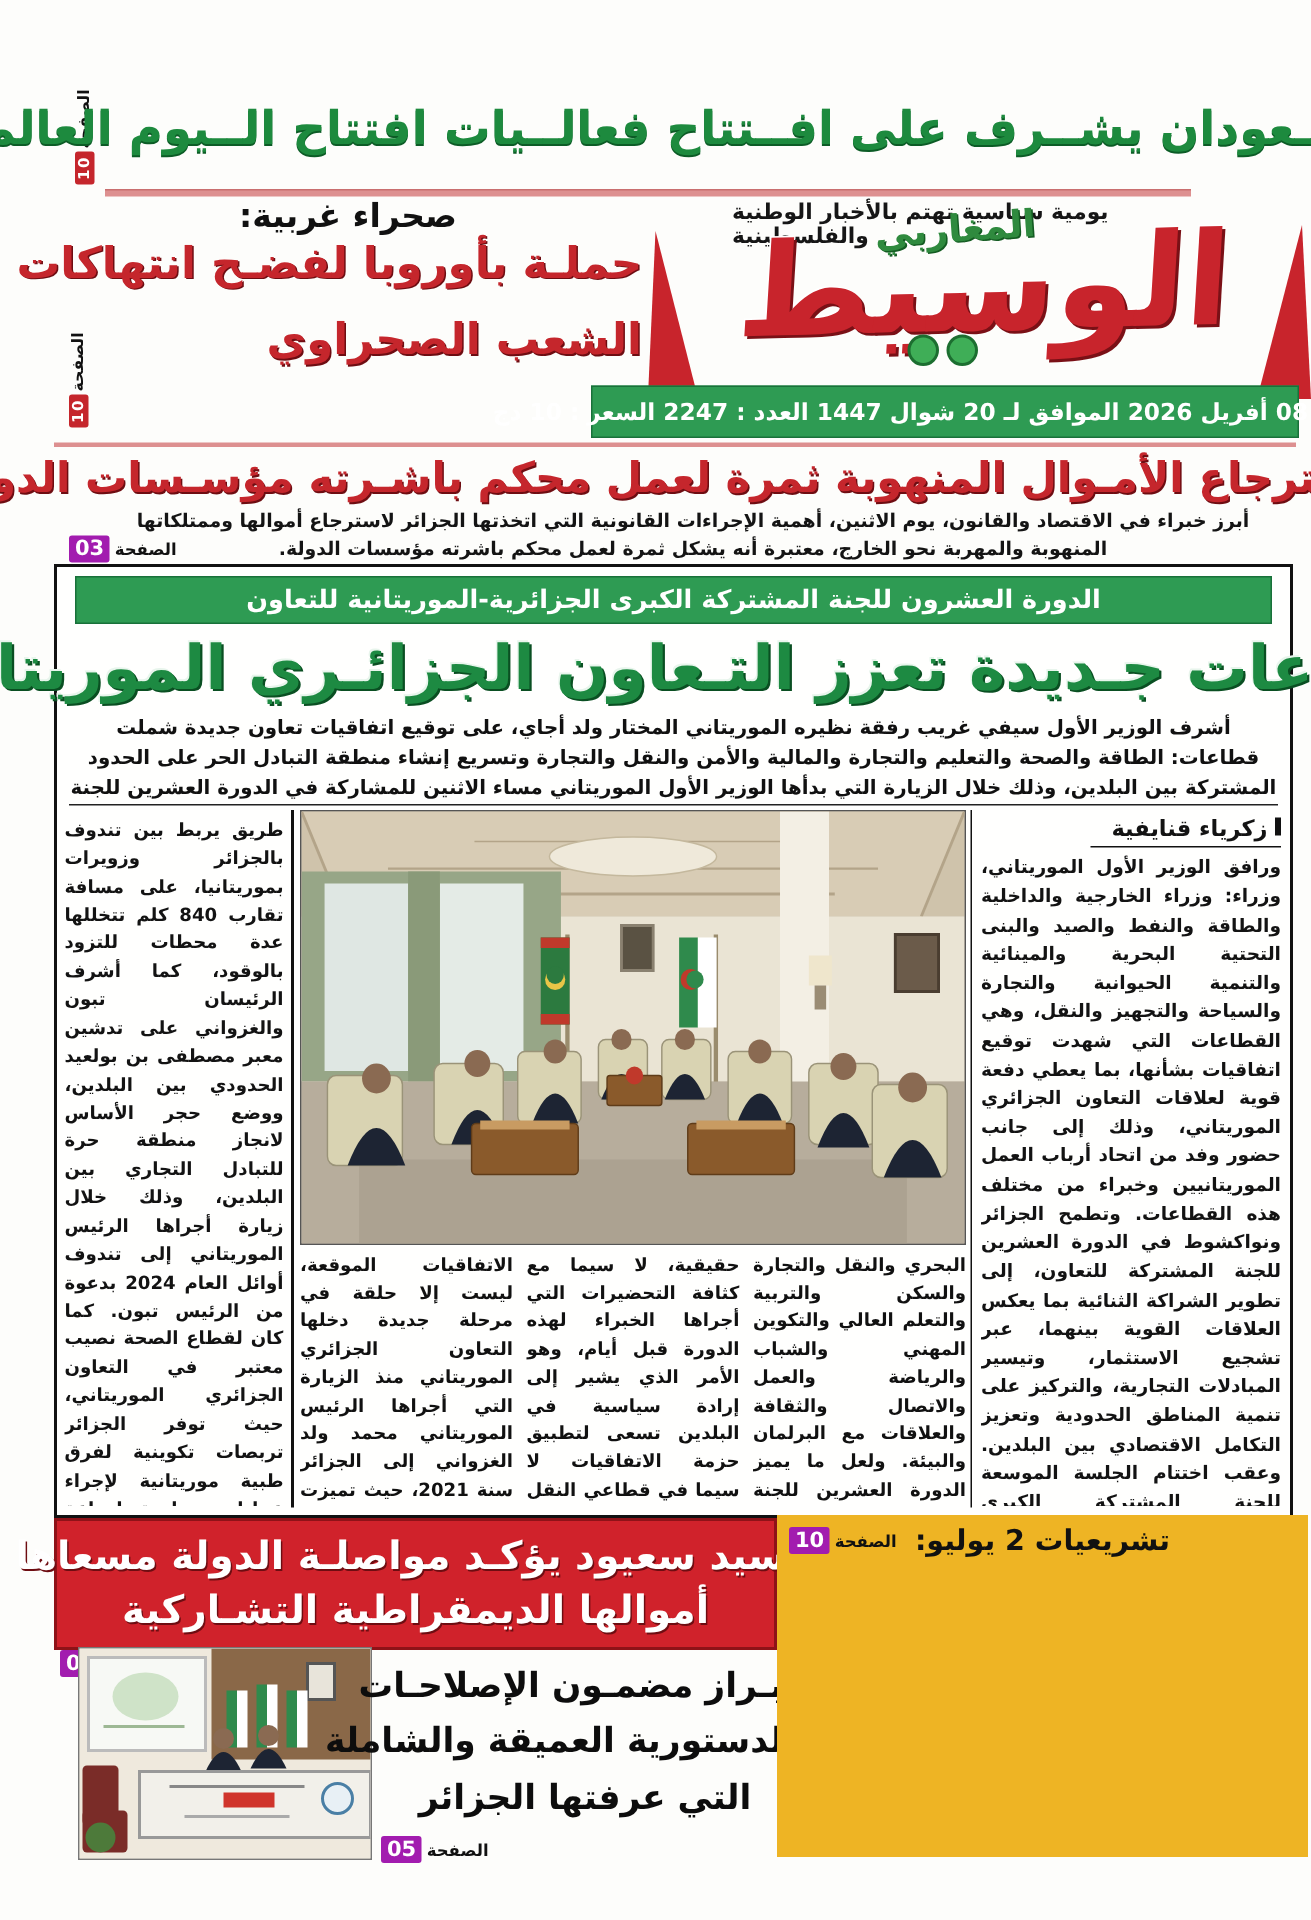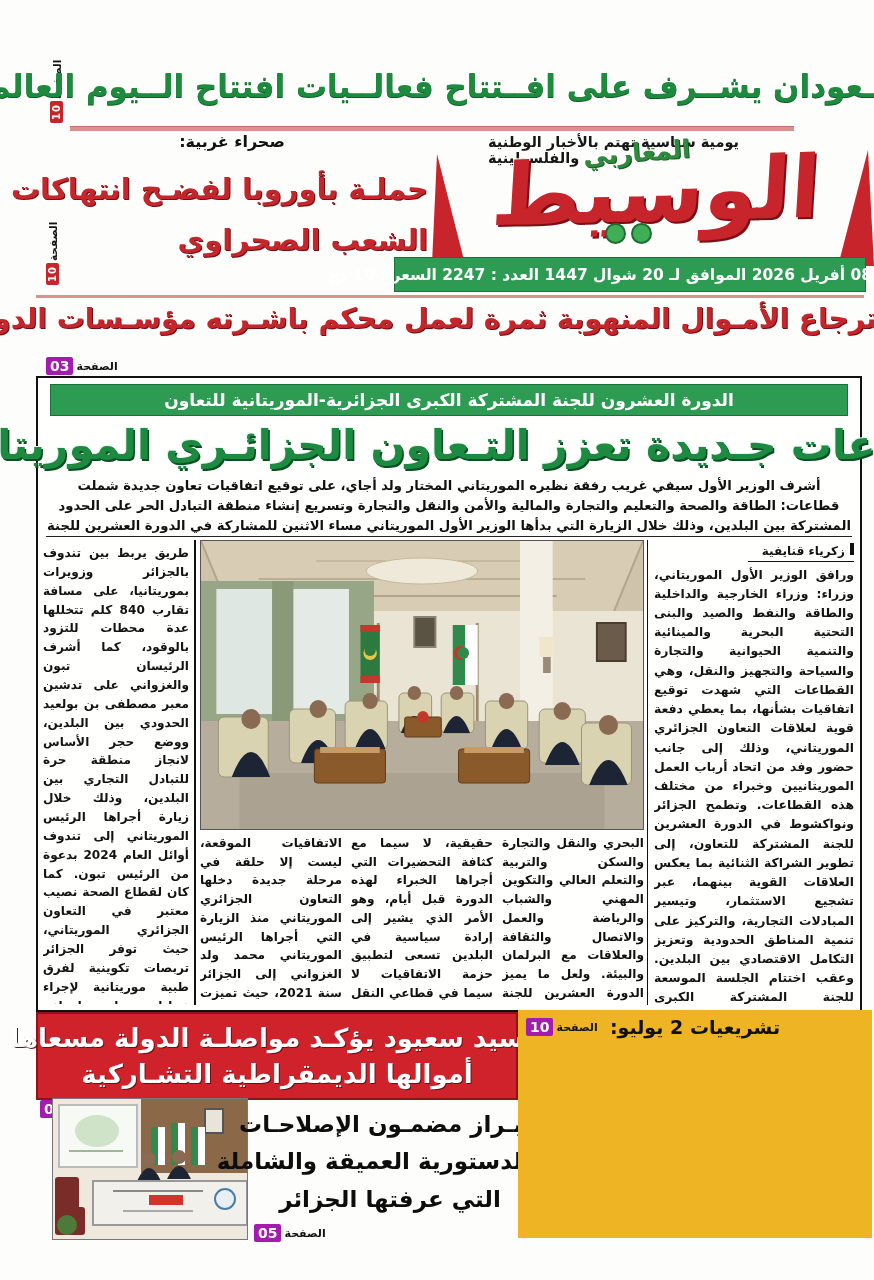--- a/index.html
+++ b/index.html
@@ -46,21 +46,21 @@
     text-shadow:1px 1px 0 #145c22;
   }
   .logo-dot{position:absolute;width:17px;height:17px;border-radius:50%;background:#3fae57;border:2px solid #1c6e30;bottom:10px;}
   .dot1{right:188px;}
   .dot2{right:214px;}
   .tri{position:absolute;width:0;height:0;}
   .tri-r{top:0;right:-34px;border-left:30px solid transparent;border-right:6px solid transparent;border-bottom:116px solid #c8242c;}
   .tri-l{top:4px;left:-40px;border-right:28px solid transparent;border-left:5px solid transparent;border-bottom:110px solid #c8242c;}
   
   .sahara{position:absolute;top:132px;left:36px;width:392px;text-align:center;}
-  .sahara-kicker{font-size:16px;font-weight:900;color:#111;margin-bottom:20px;}
+  .sahara-kicker{font-size:22px;font-weight:900;color:#111;margin-bottom:0;}
   .sahara-line{font-size:29px;font-weight:900;color:#c5262c;line-height:1.28;text-shadow:1px 1px 0 #6e0d12;white-space:nowrap;text-align:right;}
   .sahara-line3{margin-top:14px;}
   
   .date-bar{
     position:absolute;top:257px;right:8px;width:470px;height:33px;
     background:#2e9b53;border:1px solid #19713a;color:#fff;
     display:flex;align-items:center;justify-content:center;
     font-size:15.5px;font-weight:900;white-space:nowrap;
   }
   .rule-mid{top:295px;left:36px;right:10px;height:3px;}
@@ -99,21 +99,21 @@
     position:absolute;top:98px;left:8px;right:8px;height:60px;
     font-size:13.2px;font-weight:700;text-align:center;line-height:1.52;
     border-bottom:1.5px solid #222;overflow:hidden;
   }
   .col-divider{position:absolute;top:162px;bottom:5px;width:1.5px;background:#111;}
   .div-left{left:156px;}
   .div-right{right:212px;}
   .col{position:absolute;overflow:hidden;font-weight:700;color:#131313;text-align:justify;}
   .col-left{left:5px;top:166px;bottom:6px;width:146px;font-size:12.1px;line-height:1.56;}
   .col-right{right:6px;top:163px;bottom:6px;width:200px;font-size:12.4px;line-height:1.55;}
-  .byline{font-size:12px;font-weight:900;margin-bottom:3px;border-bottom:1px solid #111;display:inline-block;padding-left:14px;}
+  .byline{font-size:15px;font-weight:900;margin-bottom:3px;border-bottom:1px solid #111;display:inline-block;padding-left:14px;}
   .byline::before{content:"";display:inline-block;width:4px;height:12px;background:#111;margin-left:5px;}
   .photo{position:absolute;left:162px;right:216px;top:162px;height:288px;border:1px solid #555;background:#cfc6b4;}
   .photo svg{display:block;width:100%;height:100%;}
   .bottom-cols{
     position:absolute;left:162px;right:216px;top:456px;bottom:6px;
     display:flex;gap:9px;overflow:hidden;
   }
   .bottom-cols .bcol{flex:1;font-size:12.1px;font-weight:700;line-height:1.55;text-align:justify;overflow:hidden;}
   
   .red-box{
@@ -170,20 +170,21 @@
   </div>
   <div class="vlabel vl-sahara">
     <span>الصفحة</span>
     <span class="page-num">10</span>
   </div>
 
   <div class="date-bar">الأربعاء 08 أفريل 2026  الموافق لـ 20 شوال 1447 العدد : 2247 السعر : 10 دج</div>
   <div class="rule rule-mid"></div>
 
   <div class="sec-headline">اسـترجاع الأمـوال المنهوبة ثمرة لعمل محكم باشـرته مؤسـسات الدولة</div>
+  <div class="sec-deck">أبرز خبراء في الاقتصاد والقانون، يوم الاثنين، أهمية الإجراءات القانونية التي اتخذتها الجزائر لاسترجاع أموالها وممتلكاتها المنهوبة والمهربة نحو الخارج، معتبرة أنه يشكل ثمرة لعمل محكم باشرته مؤسسات الدولة.</div>
   <div class="hlabel sec-label">
     <span>الصفحة</span>
     <span class="page-num">03</span>
   </div>
 
   <div class="frame">
     <div class="green-bar">الدورة العشرون للجنة المشتركة الكبرى الجزائرية-الموريتانية للتعاون</div>
     <div class="main-headline">قطاعات جـديدة تعزز التـعاون الجزائـري الموريتاني</div>
     <div class="intro">أشرف الوزير الأول سيفي غريب رفقة نظيره الموريتاني المختار ولد أجاي، على توقيع اتفاقيات تعاون جديدة شملت قطاعات: الطاقة والصحة والتعليم والتجارة والمالية والأمن والنقل والتجارة وتسريع إنشاء منطقة التبادل الحر على الحدود المشتركة بين البلدين، وذلك خلال الزيارة التي بدأها الوزير الأول الموريتاني مساء الاثنين للمشاركة في الدورة العشرين للجنة المشتركة الكبرى الجزائرية الموريتانية للتعاون</div>
 

